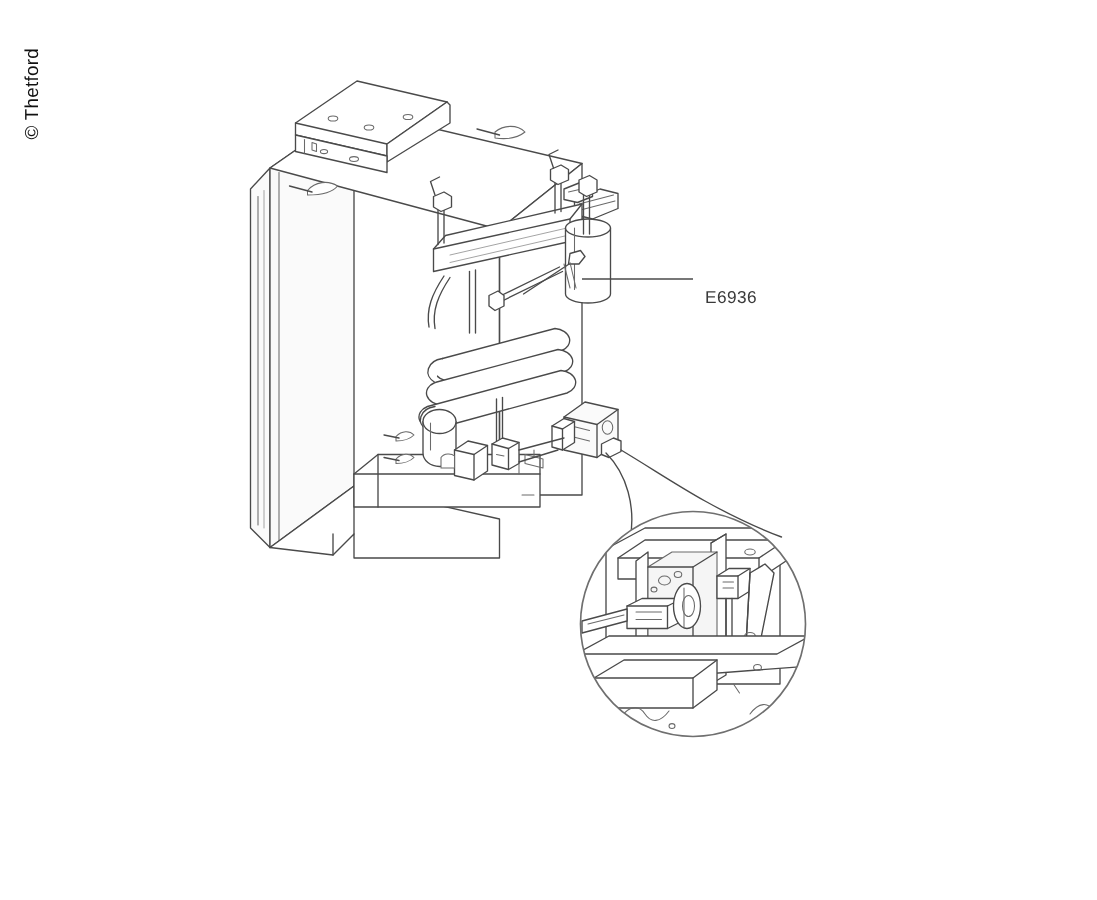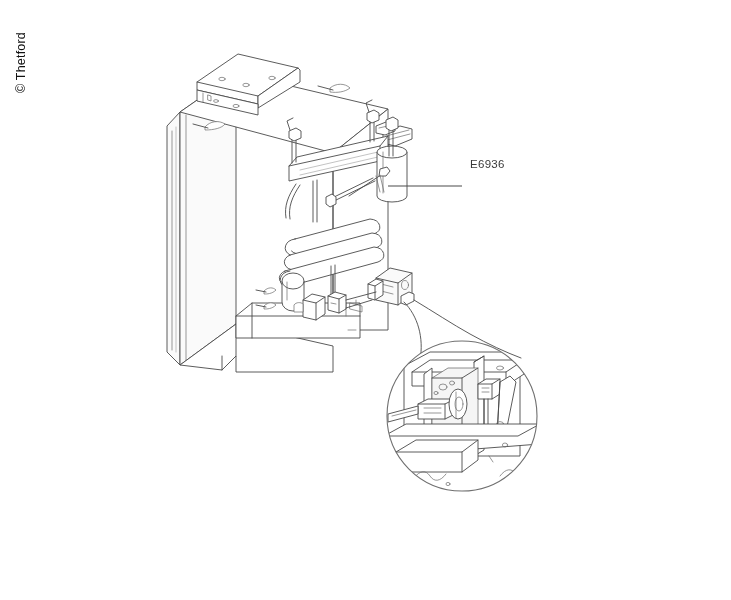--- a/index.html
+++ b/index.html
@@ -38,21 +38,21 @@
     font-family: "Liberation Sans", sans-serif;
     font-size: 12.5px;
     letter-spacing: 0.2px;
     color: #111111;
     white-space: nowrap;
     user-select: none;
   }
   .part-label {
     position: absolute;
     left: 470px;
-    top: 158px;
+    top: 193px;
     font-family: "Liberation Sans", sans-serif;
     font-size: 11.5px;
     letter-spacing: 0.3px;
     color: #3a3a3a;
     white-space: nowrap;
     user-select: none;
   }
 </style>
 </head>
 <body>

